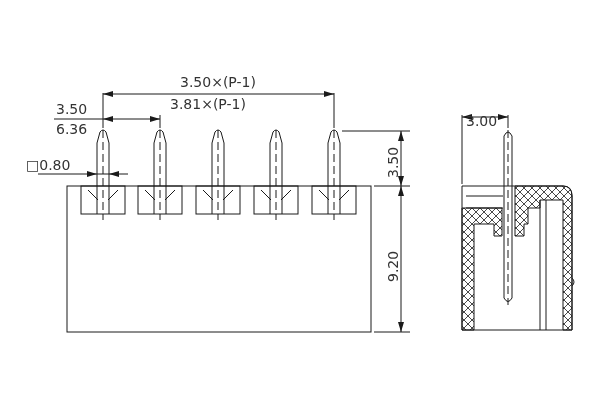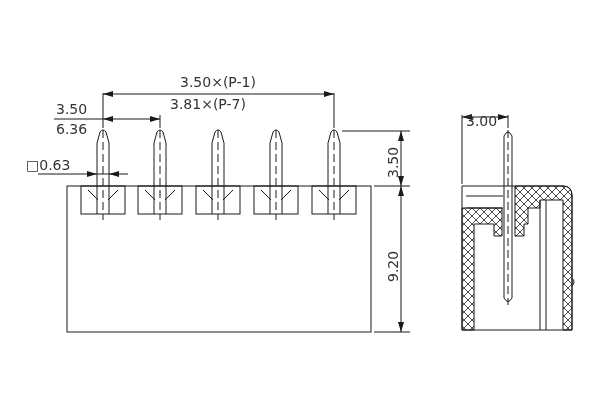--- a/index.html
+++ b/index.html
@@ -79,19 +79,19 @@
     <path class="ln" d="M504 136 Q508 128 512 136 V298 Q508 305 504 298 Z"></path>
     <path class="dash" d="M508 130 V305"></path>
 
     <path class="ln" d="M462 115 V184 M508 115 V128"></path>
     <path class="ln" d="M462 117 H508"></path>
     <path d="M462 117 l10 -3 v6 z M508 117 l-10 -3 v6 z" fill="#1a1a1a"></path>
   </g>
 </svg>
 
 <div class="lbl" style="left:170px;top:75px;margin-left:10px;">3.50×(P-1)</div>
-<div class="lbl" style="left:170px;top:97px;">3.81×(P-7)</div>
+<div class="lbl" style="left:170px;top:97px;">3.81×(P-1)</div>
 <div class="lbl" style="left:56px;top:102px;">3.50</div>
 <div class="lbl" style="left:56px;top:122px;">6.36</div>
-<div class="lbl" style="left:26px;top:158px;"><span>□</span><span>0.63</span></div>
+<div class="lbl" style="left:26px;top:158px;"><span>□</span><span>0.80</span></div>
 <div class="lbl rot" style="left:386px;top:178px;">3.50</div>
 <div class="lbl rot" style="left:386px;top:282px;">9.20</div>
 <div class="lbl" style="left:466px;top:114px;">3.00</div>
 
 </body></html>

